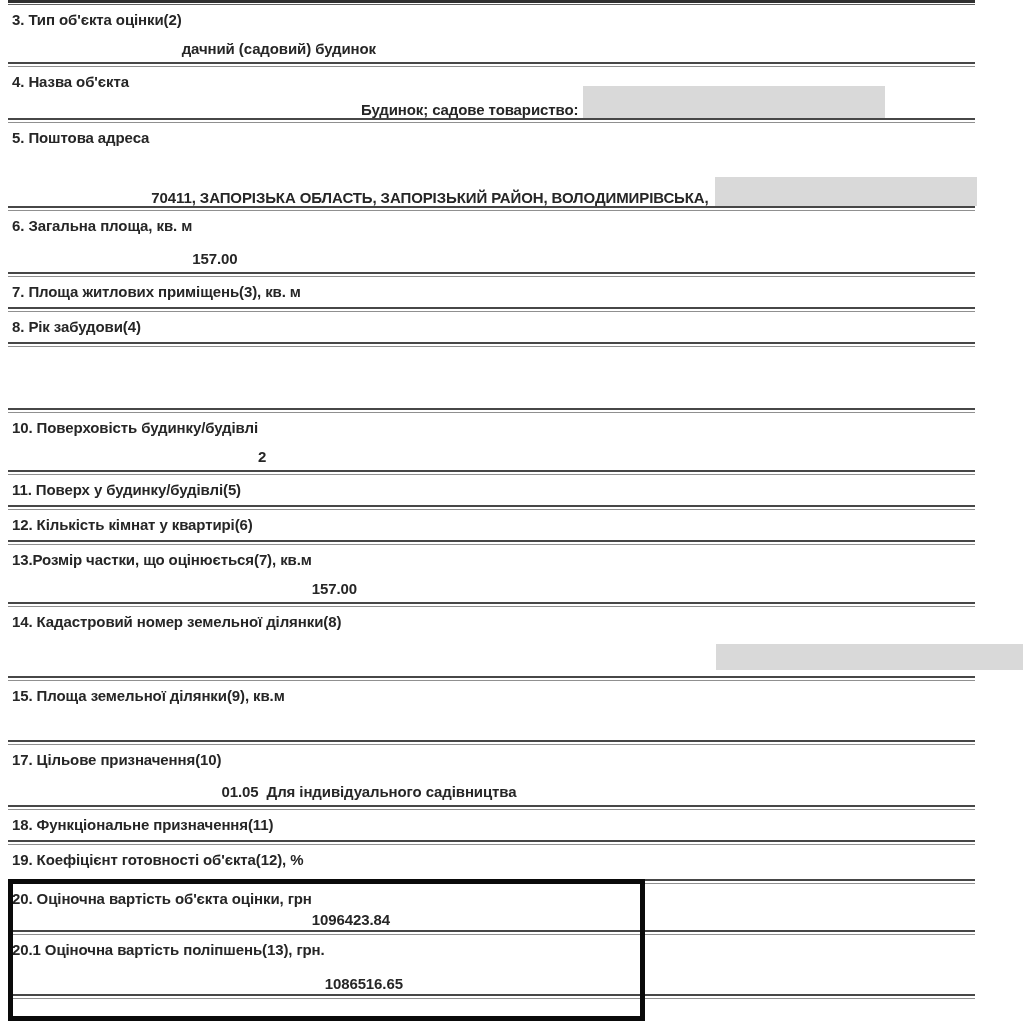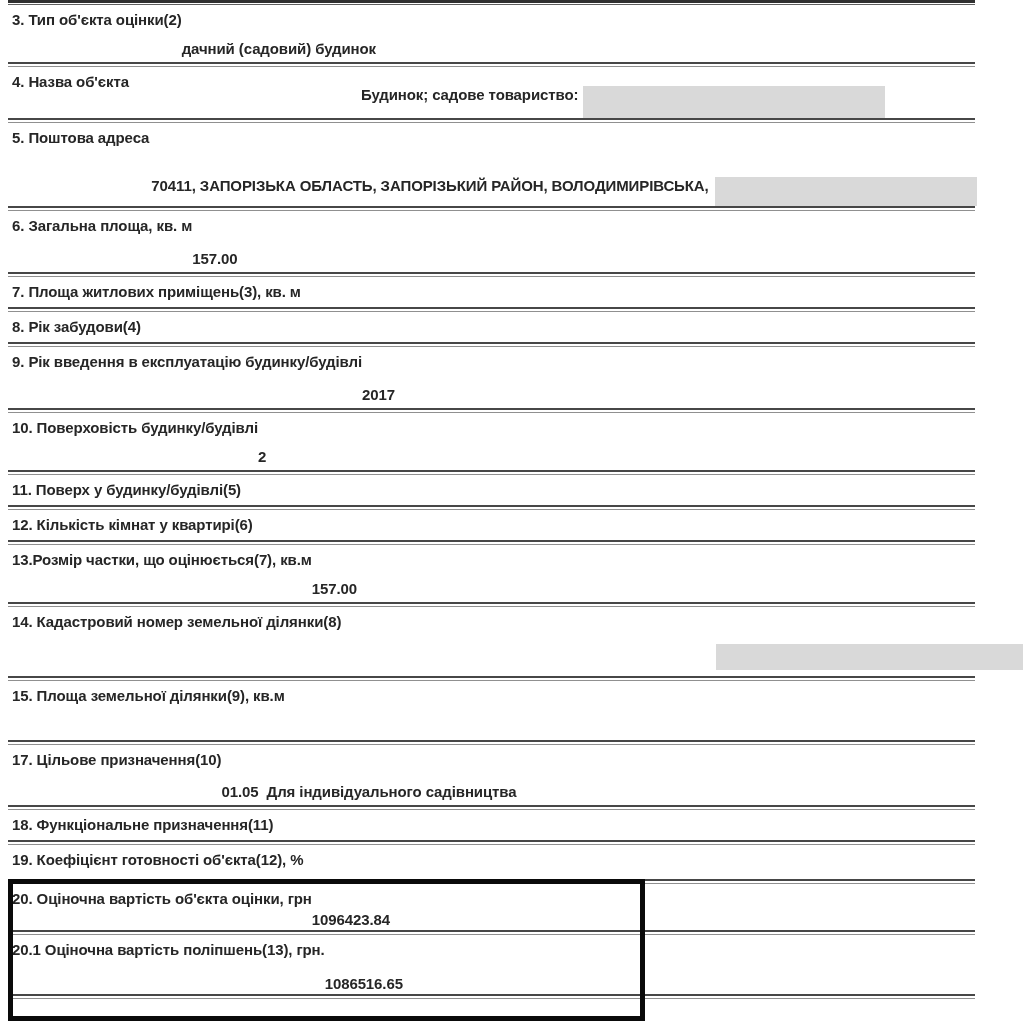--- a/index.html
+++ b/index.html
@@ -9,21 +9,21 @@
     font-weight:700;color:#262626;font-size:15px;letter-spacing:-0.1px;
   }
   .form{position:relative;margin-left:8px;width:967px;}
   .rule{height:2px;border-top:2px solid #474747;border-bottom:1px solid #909090;background:#fff;}
   .rule.thick{height:1px;border-top:3px solid #303030;border-bottom:1px solid #606060;}
   .row{display:flex;flex-direction:row;box-sizing:border-box;}
   .label{margin:6px 0 0 4px;line-height:17px;white-space:nowrap;}
   .value{margin-top:auto;margin-bottom:5px;text-align:right;white-space:pre-wrap;line-height:17px;}
   .value.tight{margin-bottom:2px;}
   .redact{background:#d9d9d9;display:inline-block;}
-  .inline-line{display:flex;margin-top:auto;}
+  .inline-line{display:flex;align-items:flex-end;margin-top:auto;}
   .addr-text{line-height:17px;white-space:nowrap;}
   .highlight{
     position:absolute;left:8px;top:879px;width:637px;height:142px;
     box-sizing:border-box;border:5px solid #0a0a0a;pointer-events:none;background:transparent;
   }
 </style>
 </head>
 <body>
 
 <div class="form">
@@ -73,22 +73,20 @@
 
   <div class="rule"></div>
 
   <div class="row" style="height:30px">
     <div class="label">8. Рік забудови(4)</div>
   </div>
 
   <div class="rule"></div>
 
   <div class="row" style="height:61px">
-    <div class="label">9. Рік введення в експлуатацію будинку/будівлі</div>
-    <div class="value">2017</div>
   </div>
 
   <div class="rule"></div>
 
   <div class="row" style="height:57px">
     <div class="label">10. Поверховість будинку/будівлі</div>
     <div class="value">2</div>
   </div>
 
   <div class="rule"></div>

